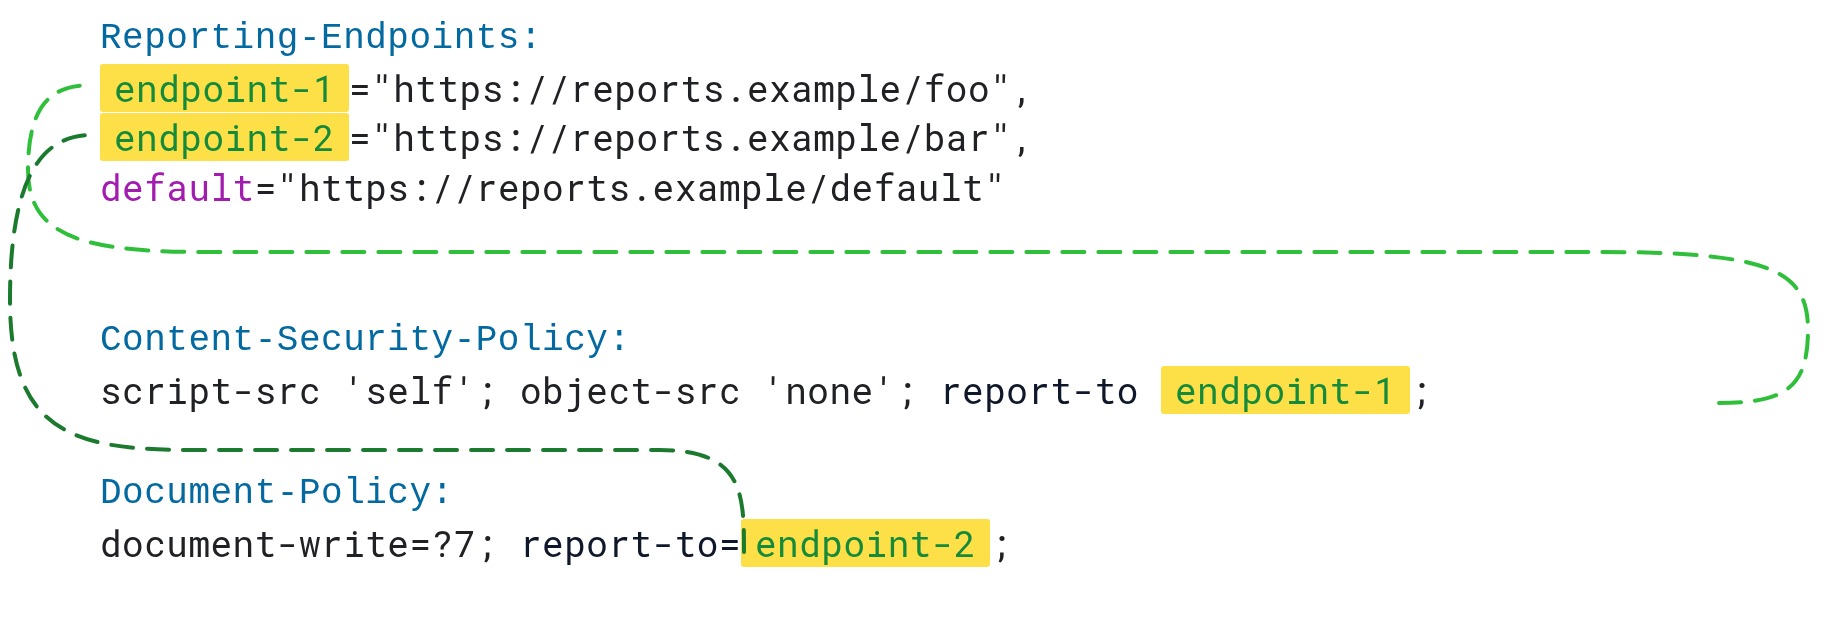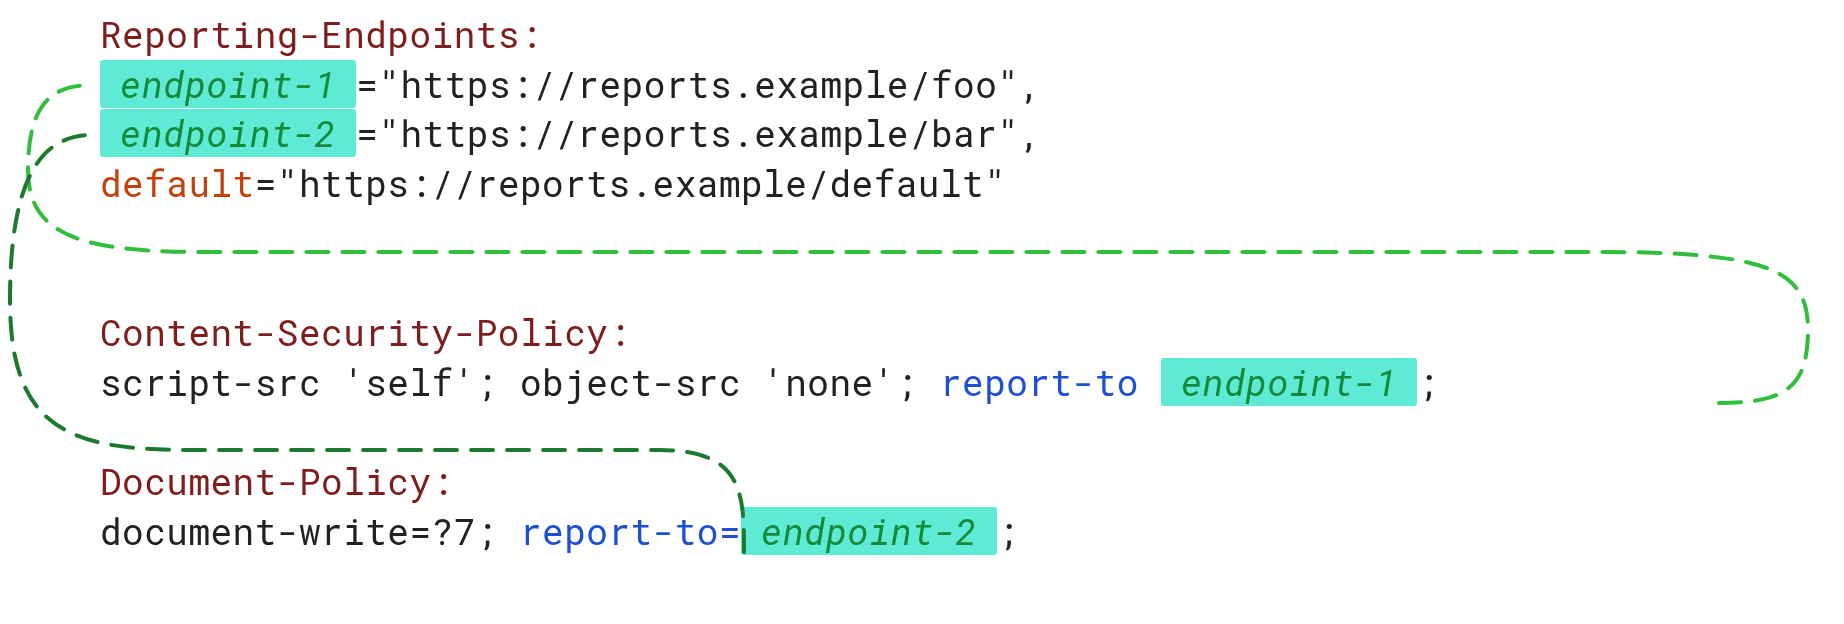--- a/index.html
+++ b/index.html
@@ -16,35 +16,35 @@
     overflow: hidden;
   }
   .code-block {
     position: absolute;
     left: 100px;
     top: 10px;
     white-space: pre;
     letter-spacing: 0.5px;
   }
   .hdr {
-    color: #7f1d1d; 
+    color: #0369a1; 
+    font-family: Liberation Mono, monospace;
   }
   .faded {
-    color: #c2410c;
+    color: #a21caf;
   }
   .kw {
-    color: #1d4ed8;
+    color: #0f172a;
     margin-top: 46px;
   }
   .hl {
-    background: #5eead4;
+    background: #fde047;
     color: #148a3a;
     border-radius: 3px;
-    padding: 0 20px;
-    font-style: italic;
+    padding: 0 14px;
   }
   svg.overlay {
     position: absolute;
     left: 0;
     top: 0;
     width: 1844px;
     height: 624px;
     pointer-events: none;
   }
   .dash-light {

